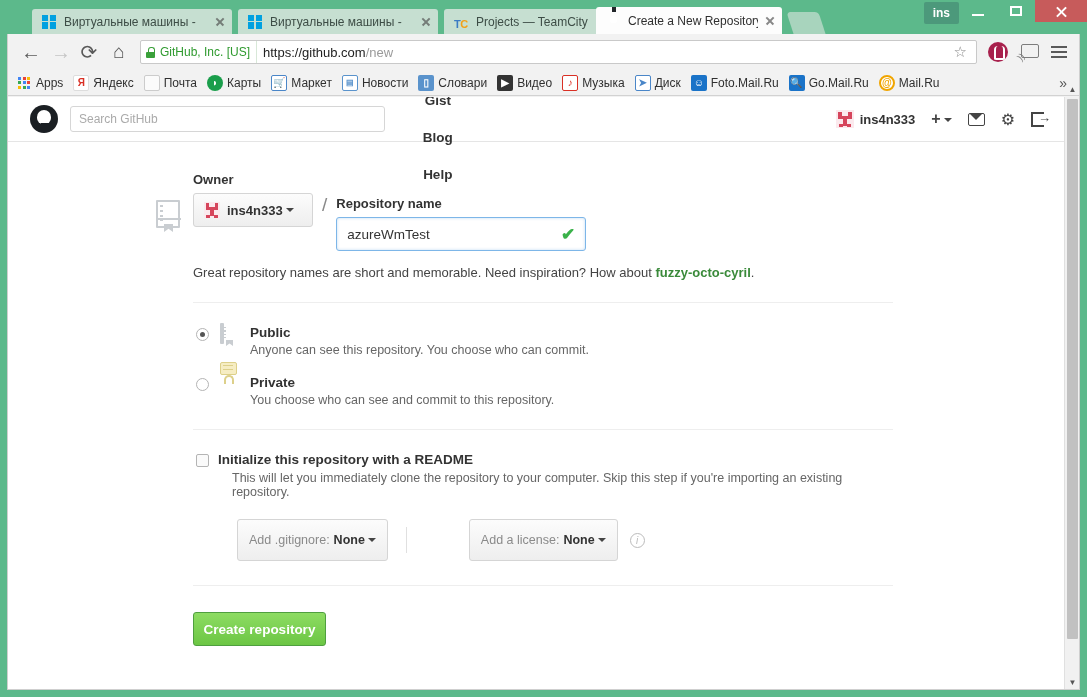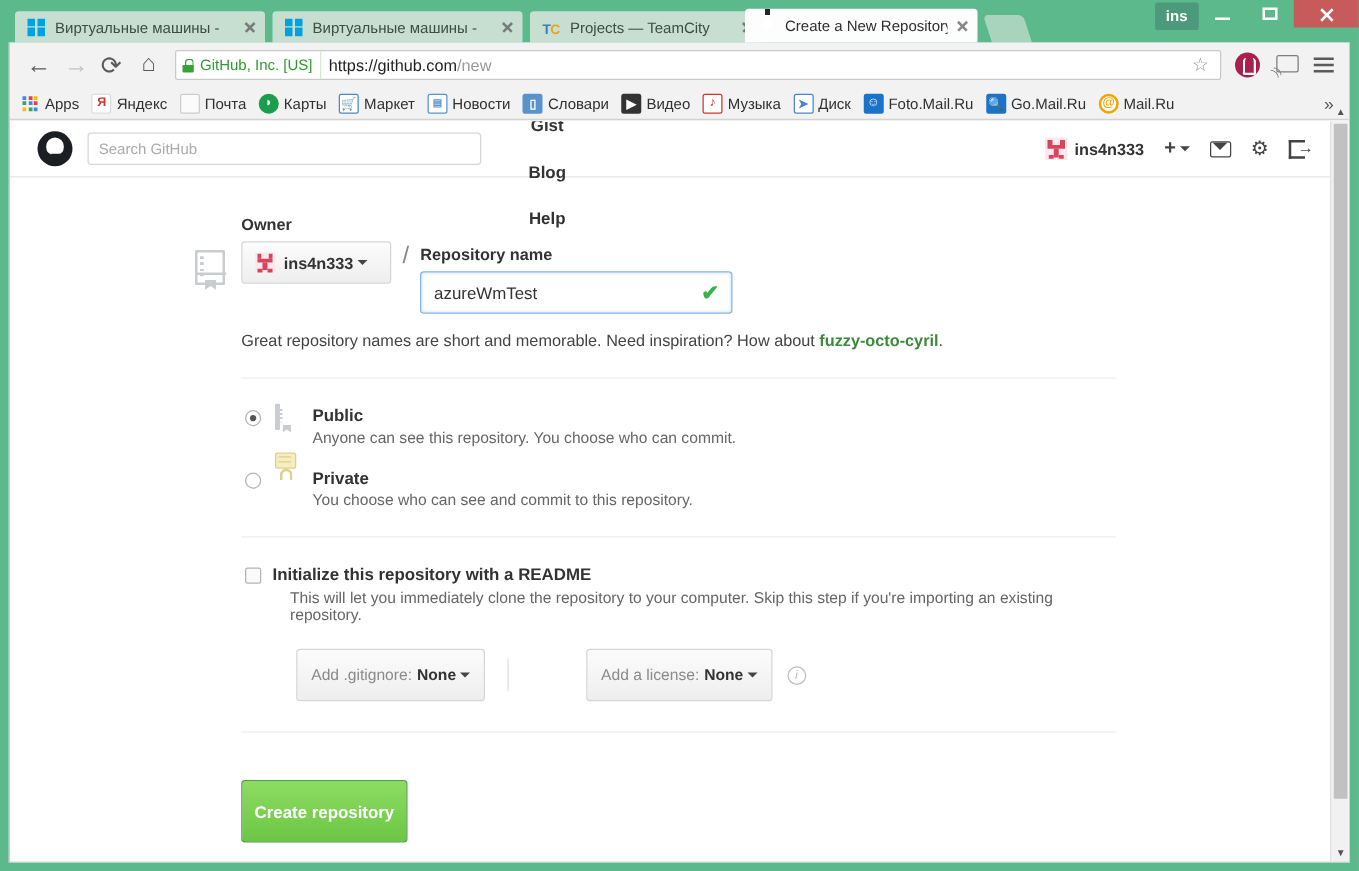--- a/index.html
+++ b/index.html
@@ -21,21 +21,21 @@
   }
   .tab {
     position: absolute; top: 7px; height: 27px;
     background: #f2f2f2;
     border-top-left-radius: 3px; border-top-right-radius: 3px;
     display: flex; align-items: center;
     padding: 0 4px 0 10px;
     transform: skewX(0deg);
     overflow: hidden;
   }
-  .tab.inactive { background: #c6dfd1; top: 9px; height: 25px; }
+  .tab.inactive { background: #c6dfd1; top: 9px; height: 25px; margin-left: 20px; }
   .tab.active { background: #fdfdfd; }
   .tab-favicon {
     width: 16px; height: 16px; margin-right: 6px; flex: 0 0 16px;
     position: relative;
   }
   .tab-title {
     font-size: 12px; color: #2f2f2f; white-space: nowrap;
     overflow: hidden; flex: 1 1 auto;
   }
   .tab.inactive .tab-title { color: #3d4d46; }
@@ -249,21 +249,21 @@
     height:42px; border:1px solid #d5d5d5; border-radius:3px;
     background:linear-gradient(#fcfcfc,#eeeeee); display:flex; align-items:center;
     padding:16px 11px; font-size:12.5px; color:#8a8a8a;margin-left:44px;
   }
   .sel-btn b { color:#333; margin-left:4px;}
   .sel-div { width:1px; height:26px; background:#e0e0e0; margin:0 18px;}
   .info-ico { width:15px; height:15px; border-radius:50%; border:1.5px solid #bbb; color:#bbb;
     font-size:10px; display:flex; align-items:center; justify-content:center; margin-left:12px; font-style:italic;}
 
   .create-btn {
-    margin-top:38px; height:50px; width:133px; border:1px solid #4f9f3f;
+    margin-top:26px; height:34px; width:133px; border:1px solid #4f9f3f;
     border-radius:3px; background:linear-gradient(#8ddc62,#6cc644);
     color:#fff; font-size:13.5px; font-weight:bold;
     display:flex; align-items:center; justify-content:center;
   }
 
   
   .scrollbar { position:absolute; right:0; top:63px; width:15px; height:593px; background:#f1f1f1; border-left:1px solid #e0e0e0;}
   .sb-up, .sb-down { position:absolute; left:0; width:15px; height:15px; display:flex; align-items:center; justify-content:center; font-size:8px; color:#555;}
   .sb-up { top:-15px; }
   .sb-down { bottom:0; }

